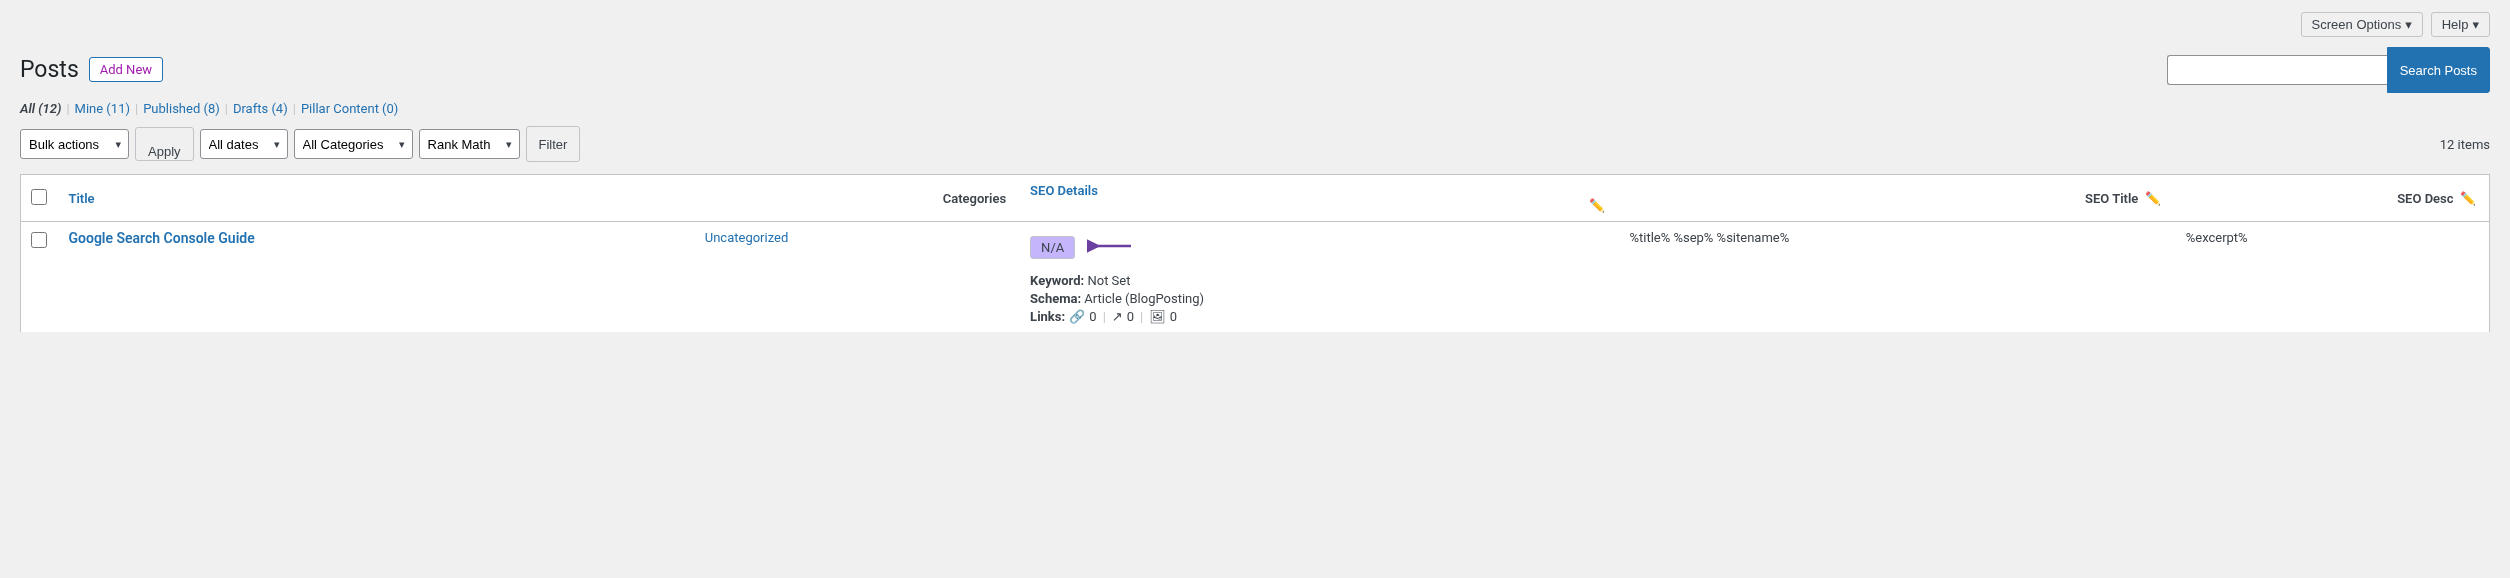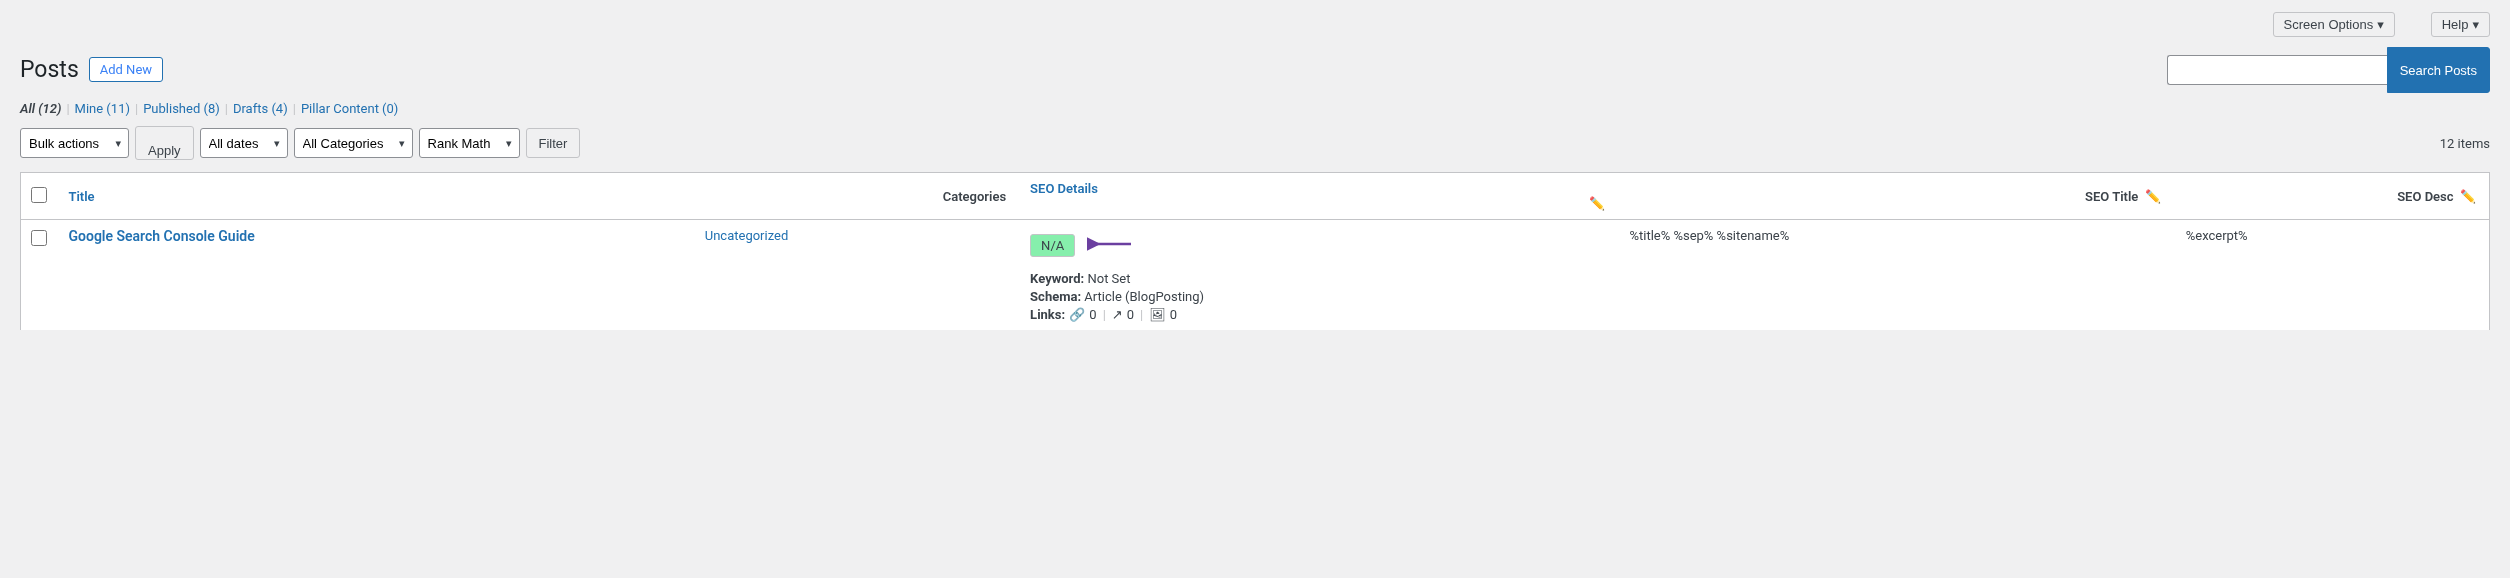--- a/index.html
+++ b/index.html
@@ -26,21 +26,20 @@
       background: #f0f0f1;
       border: 1px solid #c3c4c7;
       border-radius: 3px;
       padding: 4px 10px;
       font-size: 13px;
       cursor: pointer;
       color: #3c434a;
       display: flex;
       align-items: center;
       gap: 4px;
-      margin-left: 28px;
     }
 
     
     .header-row {
       display: flex;
       align-items: center;
       justify-content: space-between;
       margin-bottom: 8px;
     }
     .page-title-area {
@@ -49,21 +48,21 @@
       gap: 10px;
     }
     .page-title {
       font-size: 23px;
       font-weight: 400;
       color: #1d2327;
       line-height: 1.3;
     }
     .add-new-btn {
       border: 1px solid #2271b1;
-      color: #3b82f6;
+      color: #a21caf;
       background: #fff;
       border-radius: 3px;
       padding: 4px 10px;
       font-size: 13px;
       cursor: pointer;
       text-decoration: none;
     }
 
     
     .search-area {
@@ -159,21 +158,21 @@
       height: 30px;
       color: #3c434a;
     }
     .filter-btn {
       background: #f0f0f1;
       border: 1px solid #c3c4c7;
       border-radius: 3px;
       padding: 4px 12px;
       font-size: 13px;
       cursor: pointer;
-      height: 30px;
+      height: 36px;
       color: #3c434a;
     }
     .items-count {
       font-size: 13px;
       color: #3c434a;
     }
 
     
     .posts-table {
       width: 100%;
@@ -228,21 +227,21 @@
     .seo-details-cell {
       vertical-align: top;
     }
     .seo-badge-row {
       display: flex;
       align-items: center;
       gap: 12px;
       margin-bottom: 8px;
     }
     .seo-na-badge {
-      background: #86efac;
+      background: #c4b5fd;
       border: 1px solid #c3c4c7;
       border-radius: 3px;
       padding: 3px 10px;
       font-size: 13px;
       color: #3c434a;
       display: inline-block;
     }
     .arrow-indicator {
       display: inline-block;
     }

